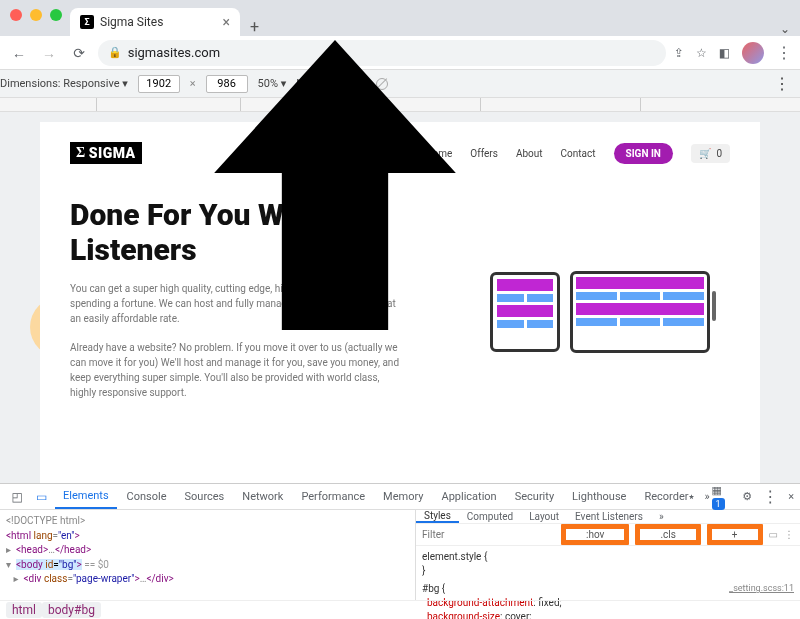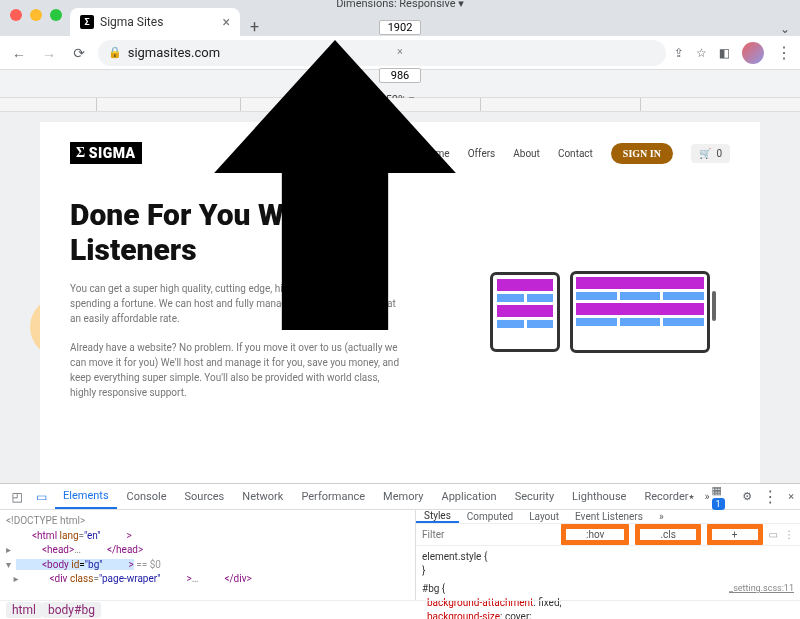--- a/index.html
+++ b/index.html
@@ -24,21 +24,21 @@
   .nav-btn { width: 22px; text-align: center; color: #5f6368; font-size: 14px; }
   .nav-btn.disabled { color: #b0b0b0; }
   .addr-field { flex: 1; display: flex; align-items: center; background: #f1f3f4; border-radius: 14px; height: 26px; padding: 0 10px; gap: 6px; color: #5f6368; }
   .addr-field .lock { font-size: 11px; }
   .addr-field .url { font-size: 13px; color: #202124; }
   .ext-icons { display:flex; gap:12px; align-items:center; color:#5f6368; }
   .avatar { width:22px;height:22px;border-radius:50%;background:linear-gradient(135deg,#e66465,#9198e5); }
   .kebab { font-size: 16px; }
 
   
-  .device-toolbar { display:flex; align-items:center; justify-content:center; height:28px; background:#f1f3f4; border-bottom:1px solid #ddd; gap:10px; font-size:11px; color:#444;flex-direction:column; }
+  .device-toolbar { display:flex; align-items:center; justify-content:center; height:28px; background:#f1f3f4; border-bottom:1px solid #ddd; gap:10px; font-size:11px; color:#444; }
   .dim-input { width:42px; height:18px; border:1px solid #bbb; border-radius:2px; font-size:11px; text-align:center; background:#fff; }
   .dim-x { color:#888; }
   .dd { color:#444; }
   .no-signal { width:12px;height:12px;border:1.4px solid #aaa;border-radius:50%;position:relative; }
   .no-signal::after{content:"";position:absolute;left:-2px;top:4px;width:14px;height:1.4px;background:#aaa;transform:rotate(-45deg);}
   .device-toolbar .more-v { margin-left: auto; margin-right: 10px; }
 
   .ruler { height:14px; background:#f5f5f5; border-bottom:1px solid #ddd; position:relative; }
   .ruler .tick { position:absolute; top:0; height:100%; border-left:1px solid #ccc; }
   .ruler .tick:nth-child(1){left:12%;}
@@ -50,21 +50,21 @@
   
   .viewport { background:#eef0f2; padding: 10px 40px 0 40px; height: 380px; overflow:hidden; position:relative; }
   .page { background:#fff; height:100%; padding: 20px 30px; position:relative; }
   .orange-blob1 { position:absolute; width:70px;height:70px;background:#fcd9a0;border-radius:50%; left:40px; top:75px; z-index:0;}
   .orange-blob2 { position:absolute; width:60px;height:60px;background:#fcd9a0;border-radius:50%; left:30px; top:185px; z-index:0;}
 
   .site-header { display:flex; align-items:center; }
   .logo-box { background:#000;color:#fff;font-weight:900;font-size:14px;padding:3px 6px;display:flex;align-items:center;gap:3px;letter-spacing:0.5px;}
   .logo-box .sigma-glyph { font-family: serif; }
   .nav { margin-left:auto; display:flex; gap:18px; align-items:center; font-size:10px; color:#444; }
-  .nav .sign-in { background:#a16207; color:#fff; padding:5px 12px; border-radius:14px; font-weight:bold;font-family:Liberation Serif, serif; }
+  .nav .sign-in { background:#a21caf; color:#fff; padding:5px 12px; border-radius:14px; font-weight:bold; }
   .cart { display:flex; align-items:center; gap:5px; background:#f0f0f0; padding:4px 8px; border-radius:4px; font-size:10px;}
 
   .hero { margin-top: 30px; display:flex; }
   .hero-copy { flex:1; position:relative; z-index:1;}
   .tagline { color:#f5a623; font-size:11px; font-weight:600; }
   .headline { font-size:30px; font-weight:900; color:#111; line-height:1.15; margin-top:4px; }
   .para { font-size:10px; color:#777; margin-top:14px; max-width: 330px; line-height:1.5; }
 
   .hero-art { width:240px; display:flex; align-items:center; gap:10px; margin-top:30px;}
   .device { border:3px solid #333; border-radius:6px; background:#fff; }
@@ -81,21 +81,21 @@
   .dt-tabs { display:flex; align-items:center; height:26px; border-bottom:1px solid #ddd; padding:0 6px; gap:2px; font-size:11px; color:#5f6368; }
   .dt-icon { width:24px; text-align:center; font-size:12px; }
   .dt-tab { padding:0 8px; height:100%; display:flex; align-items:center; }
   .dt-tab.active { color:#1a73e8; border-bottom:2px solid #1a73e8; }
   .dt-right { margin-left:auto; display:flex; align-items:center; gap:10px; }
   .dt-badge { background:#1a73e8; color:#fff; font-size:9px; padding:1px 4px; border-radius:3px; }
 
   .dt-body { display:flex; height:90px; }
   .dt-src { flex:1.5; overflow:auto; font-family: Menlo, Consolas, monospace; font-size:10px; padding:4px 6px; color:#888; line-height:1.45; }
   .dt-src .row { white-space:pre; }
-  .tag-b { color:#881280;margin-left:26px; }
+  .tag-b { color:#881280; }
   .attr-n { color:#994500; }
   .attr-v { color:#1a1aa6; }
   .sel-row { background:#cfe8ff; color:#000; display:inline; }
   .tri { color:#888; display:inline-block; width:10px; }
   .eq50 { color:#999; }
 
   .dt-styles { flex:1; border-left:1px solid #ddd; display:flex; flex-direction:column; }
   .st-tabs { display:flex; height:22px; border-bottom:1px solid #eee; font-size:10px; color:#5f6368; }
   .st-tab { padding:0 8px; display:flex; align-items:center; }
   .st-tab.active { color:#333; border-bottom:2px solid #1a73e8; }

